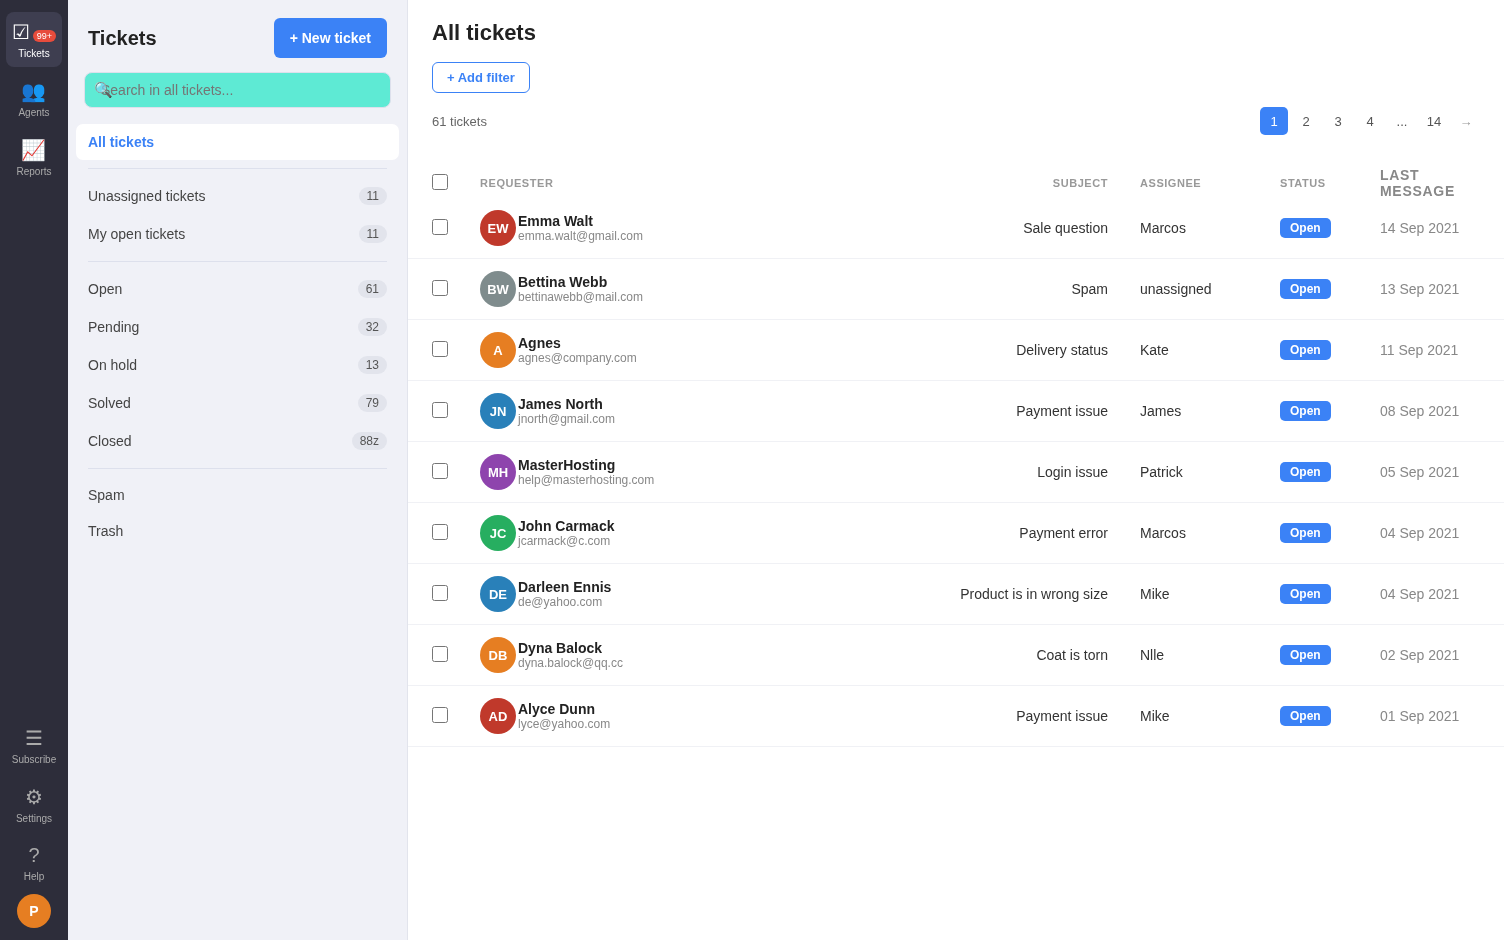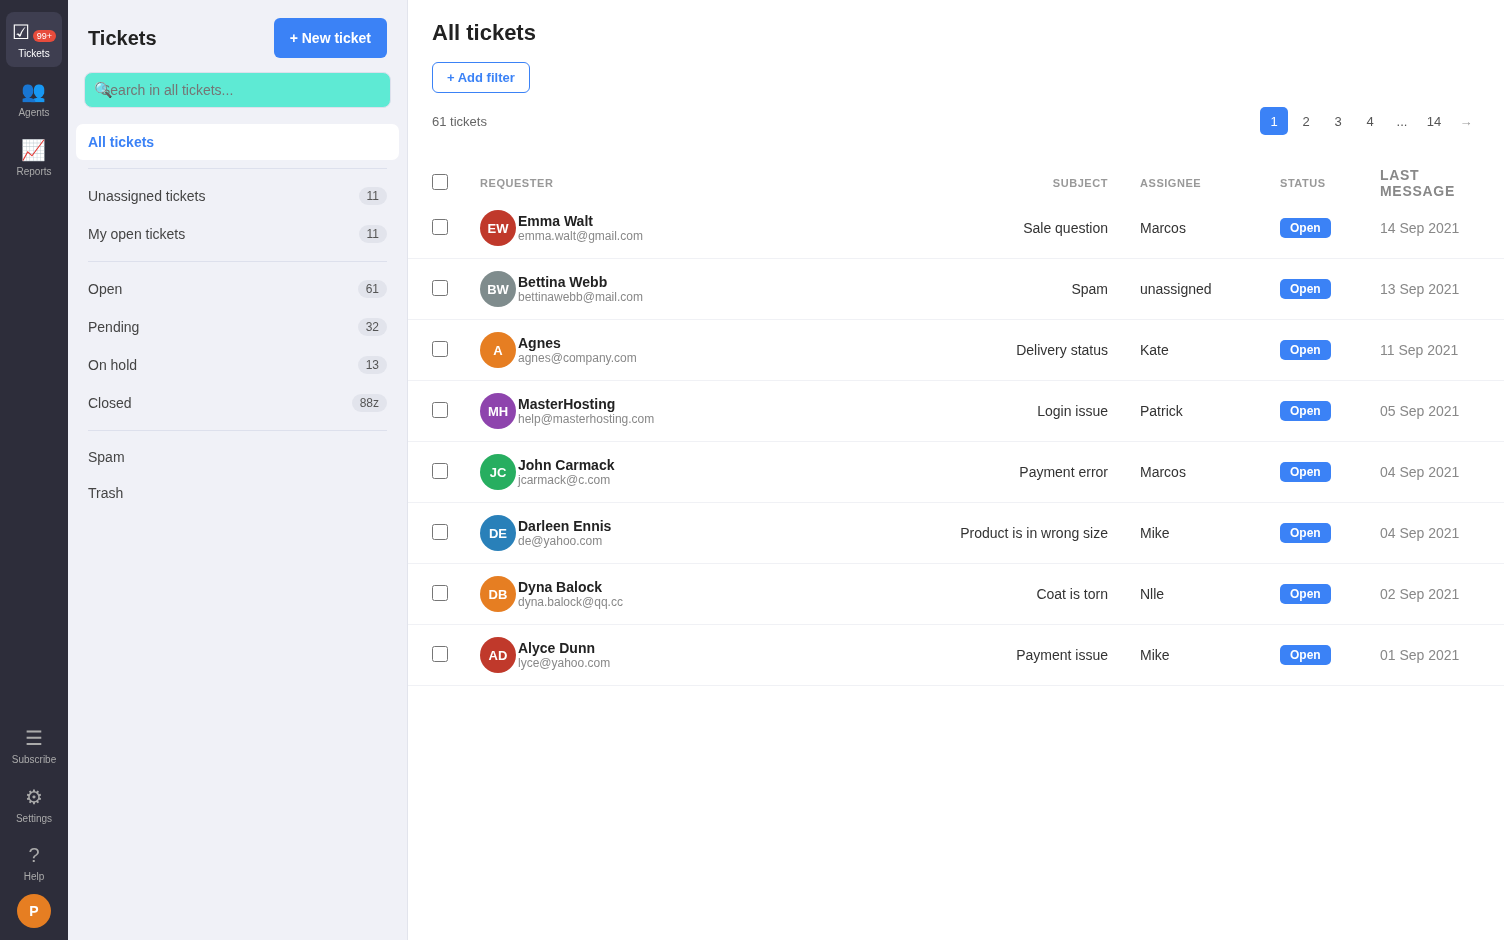--- a/index.html
+++ b/index.html
@@ -365,20 +365,24 @@
         <span>Open</span>
         <span class="nav-badge">61</span>
       </div>
       <div class="nav-item">
         <span>Pending</span>
         <span class="nav-badge">32</span>
       </div>
       <div class="nav-item">
         <span>On hold</span>
         <span class="nav-badge">13</span>
+      </div>
+      <div class="nav-item">
+        <span>Solved</span>
+        <span class="nav-badge">79</span>
       </div>
       <div class="nav-item">
         <span>Closed</span>
         <span class="nav-badge">88z</span>
       </div>
     </div>
     <div class="nav-divider"></div>
     <div class="nav-section">
       <div class="nav-item">
         <span>Spam</span>
@@ -467,20 +471,36 @@
     </td>
     <td class="col-subject">Delivery status</td>
     <td class="col-assignee">Kate</td>
     <td class="col-status"><span class="status-badge">Open</span></td>
     <td class="col-last">11 Sep 2021</td>
   </tr>
           <tr>
     <td><input type="checkbox" class="checkbox-input" style=""></td>
     <td class="col-requester">
       <div class="requester-cell">
+        <div class="req-avatar" style="background:#2980b9">JN</div>
+        <div>
+          <div class="req-name">James North</div>
+          <div class="req-email">jnorth@gmail.com</div>
+        </div>
+      </div>
+    </td>
+    <td class="col-subject">Payment issue</td>
+    <td class="col-assignee">James</td>
+    <td class="col-status"><span class="status-badge">Open</span></td>
+    <td class="col-last">08 Sep 2021</td>
+  </tr>
+          <tr>
+    <td><input type="checkbox" class="checkbox-input" style=""></td>
+    <td class="col-requester">
+      <div class="requester-cell">
         <div class="req-avatar" style="background:#8e44ad">MH</div>
         <div>
           <div class="req-name">MasterHosting</div>
           <div class="req-email">help@masterhosting.com</div>
         </div>
       </div>
     </td>
     <td class="col-subject">Login issue</td>
     <td class="col-assignee">Patrick</td>
     <td class="col-status"><span class="status-badge">Open</span></td>

